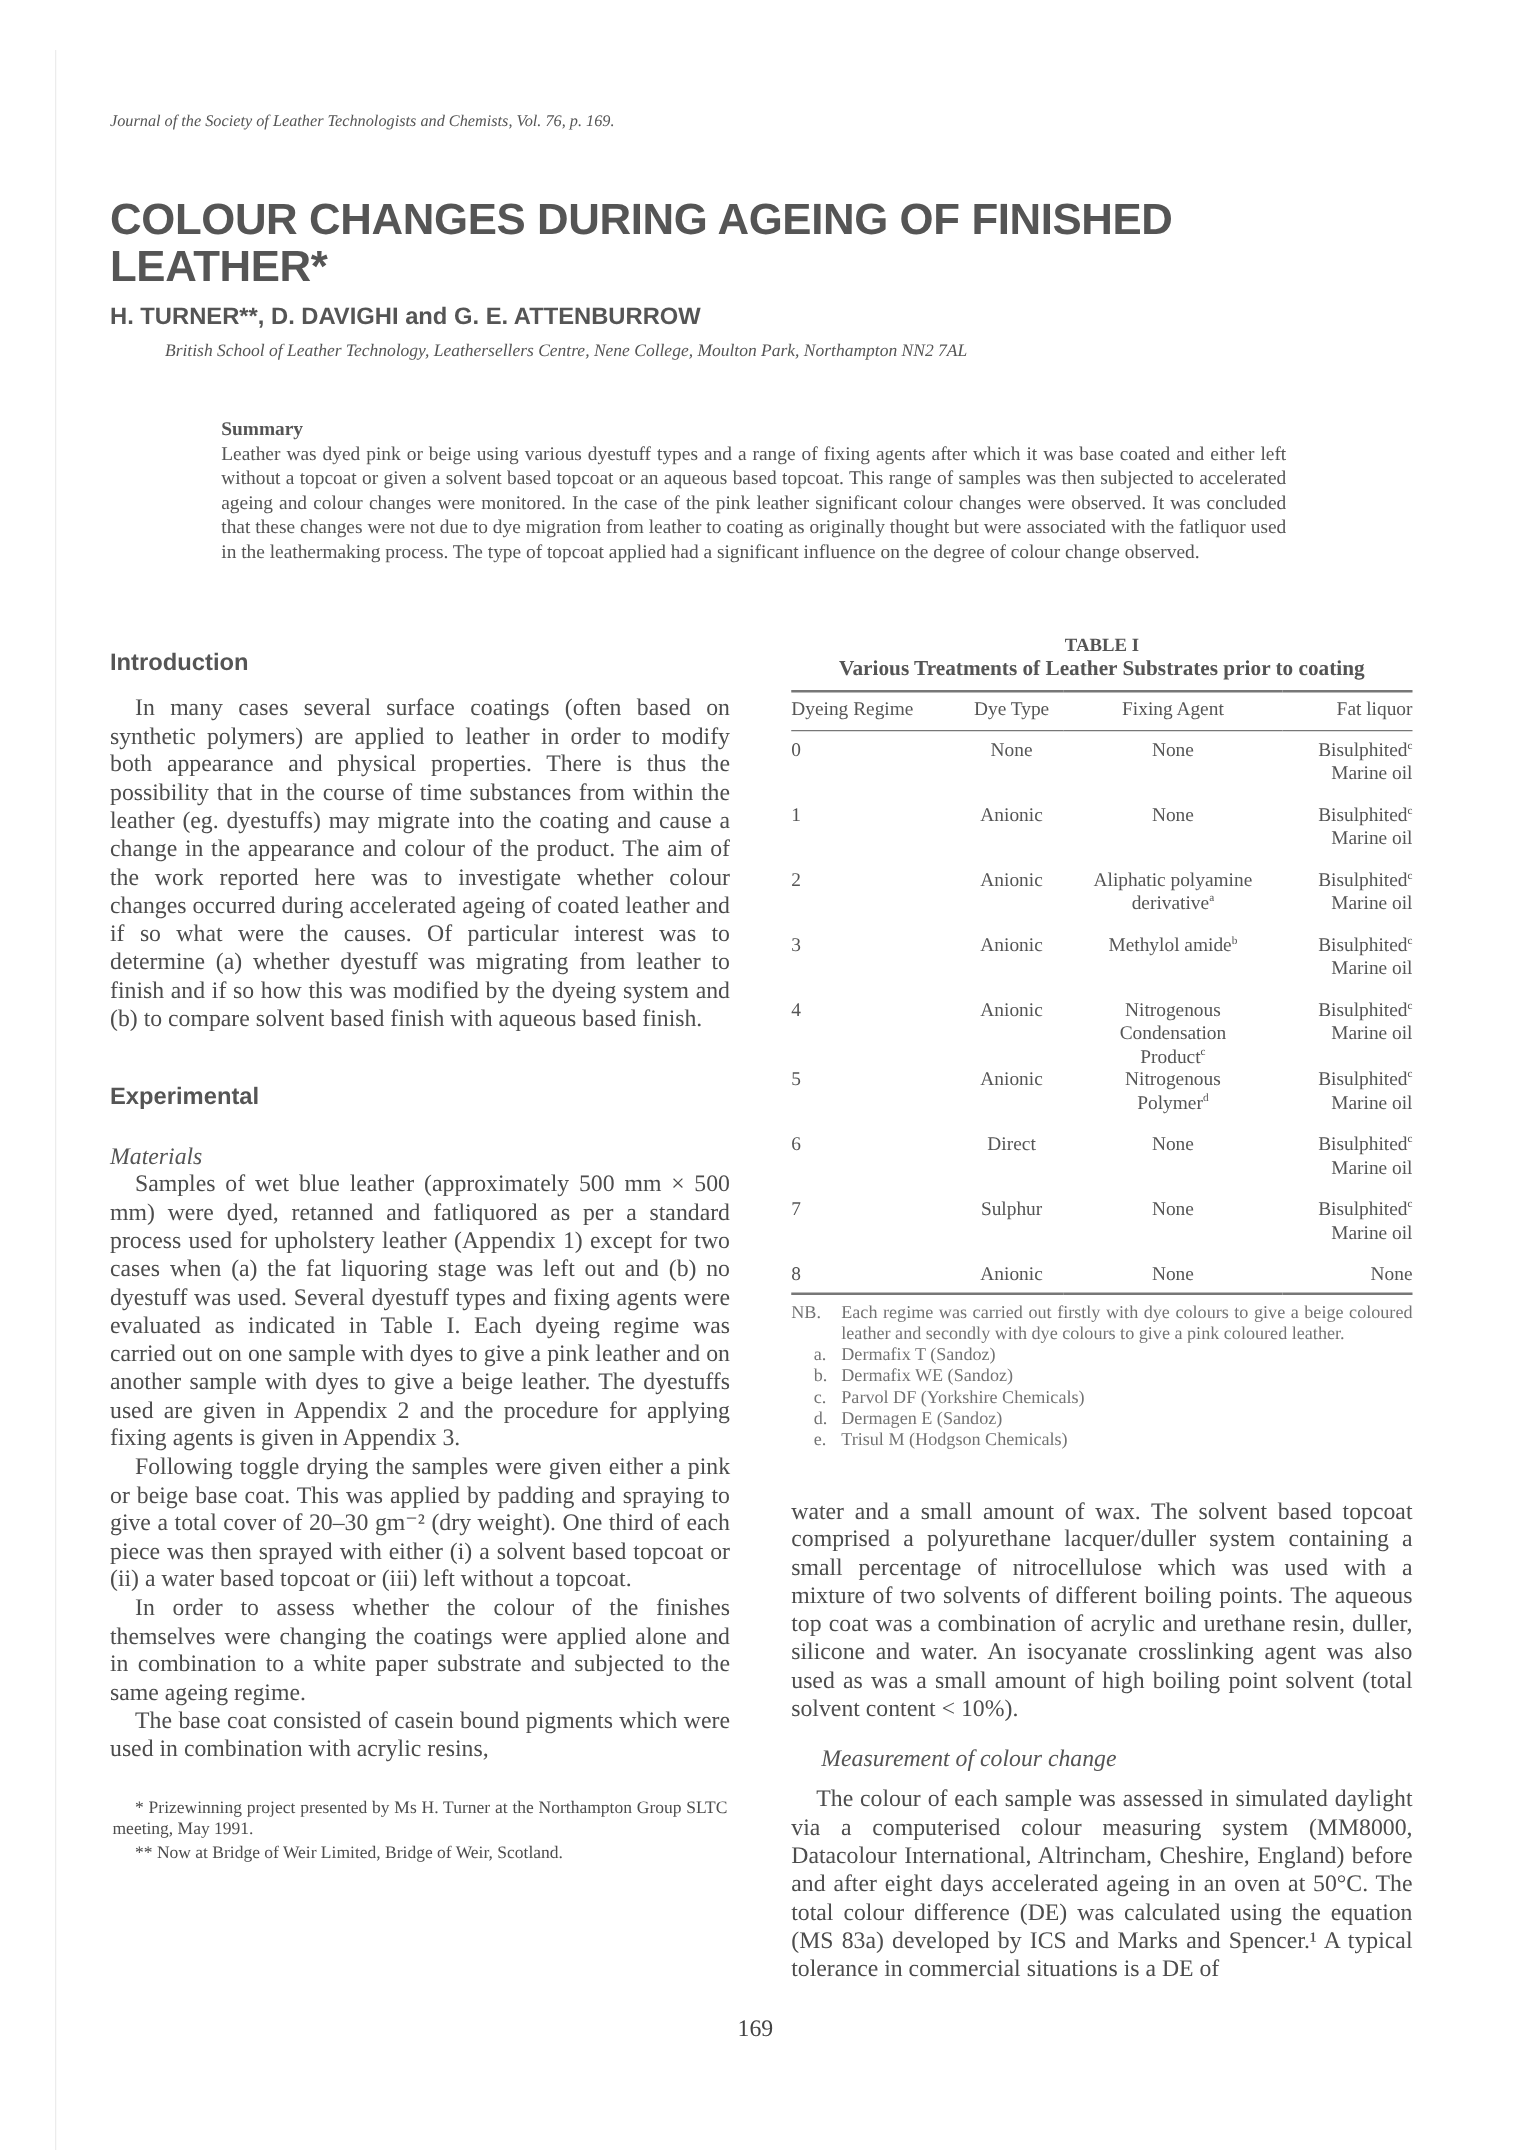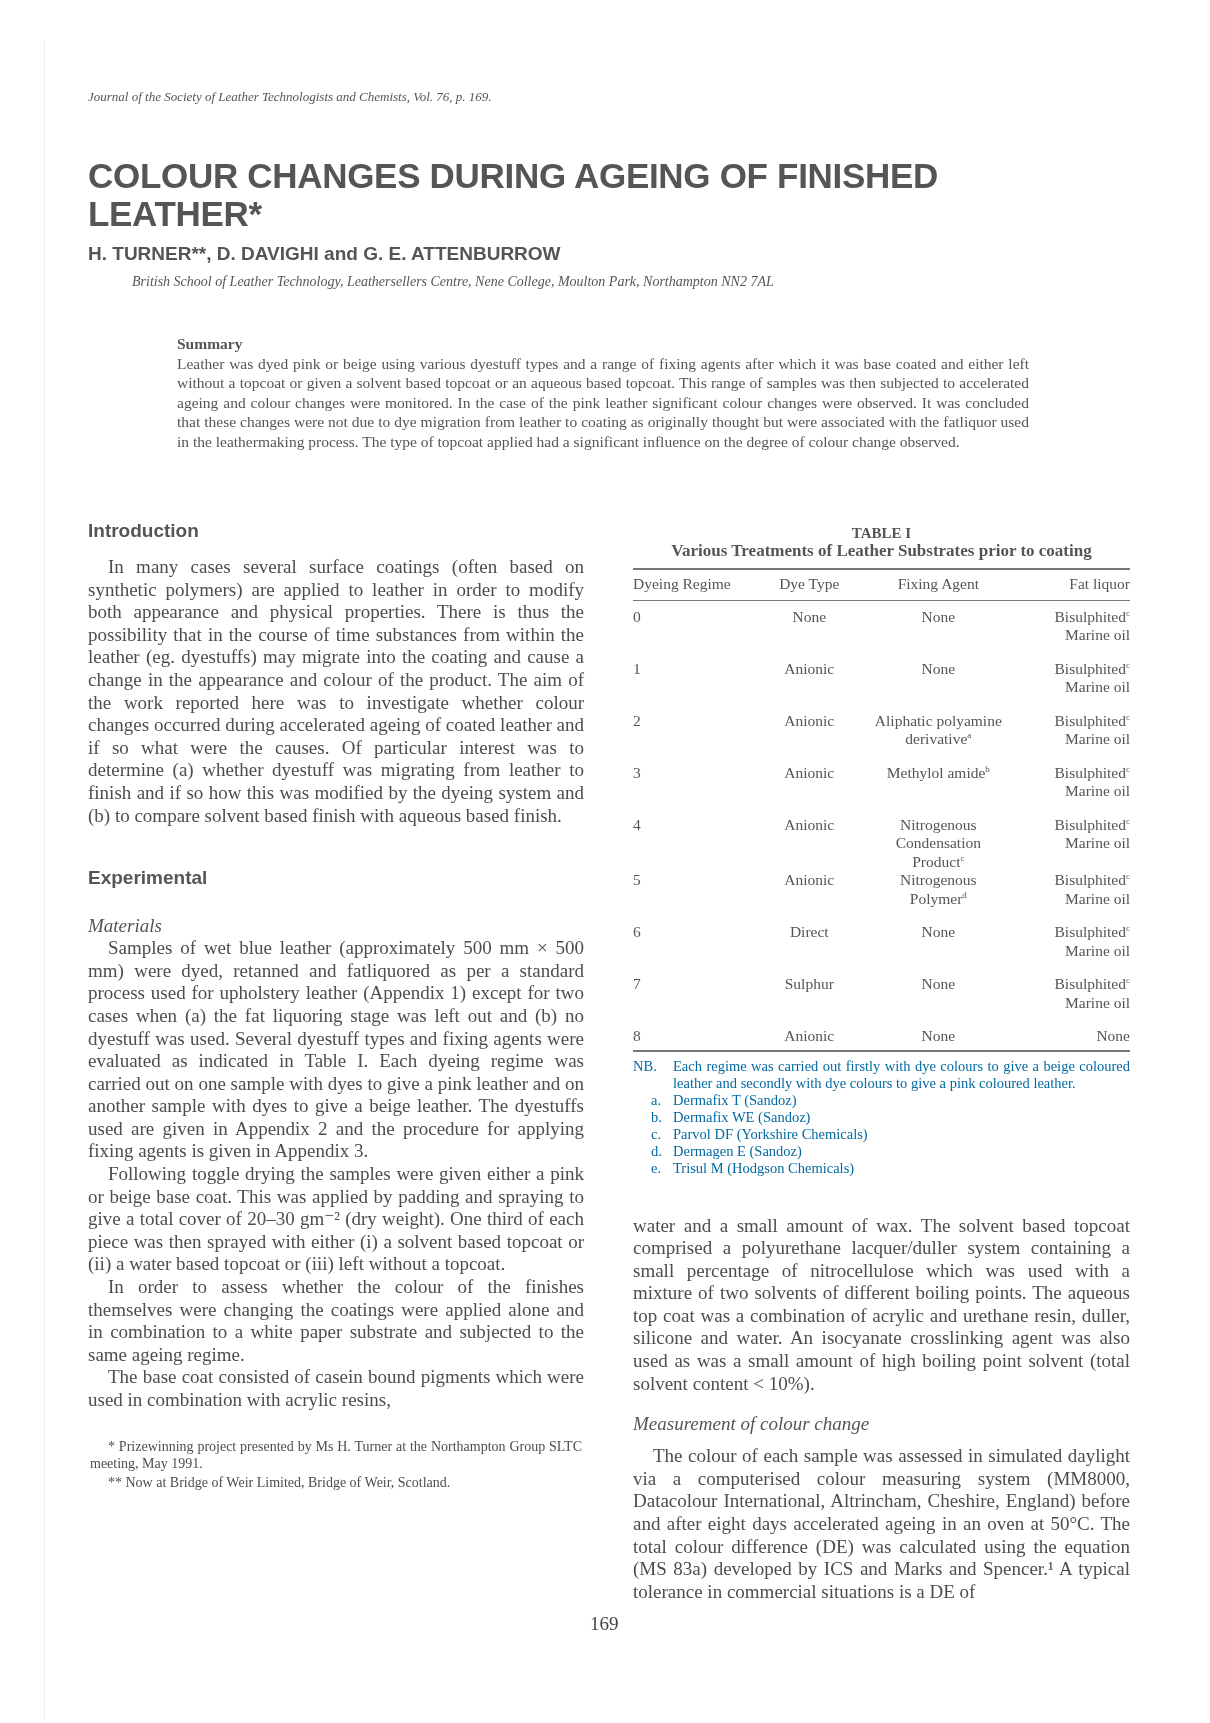--- a/index.html
+++ b/index.html
@@ -28,21 +28,21 @@
   .tcap { text-align: center; font-size: 15px; line-height: 18px; color: #555; }
   .tcap .t1 { font-weight: bold; }
   .tcap .t2 { font-weight: bold; font-size: 17px; }
   table.t { width: 497px; border-collapse: collapse; font-size: 15.5px; line-height: 18.5px; color: #555; margin-top: 8px; }
   table.t th { font-weight: normal; padding: 5px 0 6px; border-top: 2px solid #777; border-bottom: 1.5px solid #777; text-align: center; }
   table.t th:first-child, table.t td:first-child { text-align: left; }
   table.t td { vertical-align: top; text-align: center; padding: 0; }
   table.t tr.first td { padding-top: 7px; }
   table.t tr.last td { padding-bottom: 4px; border-bottom: 2px solid #777; }
   table.t td.fat { text-align: right; }
-  .notes { font-size: 14.5px; line-height: 17px; color: #0369a1; margin-top: 6px; }
+  .notes { font-size: 14.5px; line-height: 17px; color: #737373; margin-top: 6px; }
   .notes .nb { display: flex; }
   .notes .nb .lbl { width: 40px; flex: none; }
   .notes .nb .txt { text-align: justify; }
   .notes ol { margin: 0; padding: 0; list-style: none; }
   .notes li { display: flex; padding-left: 18px; }
   .notes li .k { width: 22px; flex: none; }
   sup { font-size: 9px; line-height: 0; }
 </style>
 </head>
 <body>
@@ -71,21 +71,21 @@
     <p>Following toggle drying the samples were given either a pink or beige base coat. This was applied by padding and spraying to give a total cover of 20–30 gm⁻² (dry weight). One third of each piece was then sprayed with either (i) a solvent based topcoat or (ii) a water based topcoat or (iii) left without a topcoat.</p>
     <p>In order to assess whether the colour of the finishes themselves were changing the coatings were applied alone and in combination to a white paper substrate and subjected to the same ageing regime.</p>
     <p>The base coat consisted of casein bound pigments which were used in combination with acrylic resins,</p>
   </div>
   <div class="footnotes" style="margin-top:26px;">
     <p>* Prizewinning project presented by Ms H. Turner at the Northampton Group SLTC meeting, May 1991.</p>
     <p>** Now at Bridge of Weir Limited, Bridge of Weir, Scotland.</p>
   </div>
 </div>
 
-<div class="col-right" style="top:524px;">
+<div class="col-right" style="top:508px;">
   <div class="tcap">
     <div class="t1">TABLE I</div>
     <div class="t2">Various Treatments of Leather Substrates prior to coating</div>
   </div>
   <table class="t">
     <thead>
       <tr>
         <th>Dyeing Regime</th>
         <th>Dye Type</th>
         <th>Fixing Agent</th>
@@ -258,19 +258,19 @@
         <li>
           <span class="k">e.</span>
           <span>Trisul M (Hodgson Chemicals)</span>
         </li>
       </ol>
   </div>
 
   <div class="body" style="margin-top:38px;">
     <p style="text-indent:0;">water and a small amount of wax. The solvent based topcoat comprised a polyurethane lacquer/duller system containing a small percentage of nitrocellulose which was used with a mixture of two solvents of different boiling points. The aqueous top coat was a combination of acrylic and urethane resin, duller, silicone and water. An isocyanate crosslinking agent was also used as was a small amount of high boiling point solvent (total solvent content &lt; 10%).</p>
   </div>
-  <div class="sub" style="margin-top:18px;">Measurement of colour change</div>
+  <div class="sub" style="margin-top:18px;margin-left:24px;">Measurement of colour change</div>
   <div class="body" style="margin-top:10px;">
     <p>The colour of each sample was assessed in simulated daylight via a computerised colour measuring system (MM8000, Datacolour International, Altrincham, Cheshire, England) before and after eight days accelerated ageing in an oven at 50°C. The total colour difference (DE) was calculated using the equation (MS 83a) developed by ICS and Marks and Spencer.¹ A typical tolerance in commercial situations is a DE of</p>
   </div>
 </div>
 
 <div class="pageno">169</div>
 
 </body></html>

